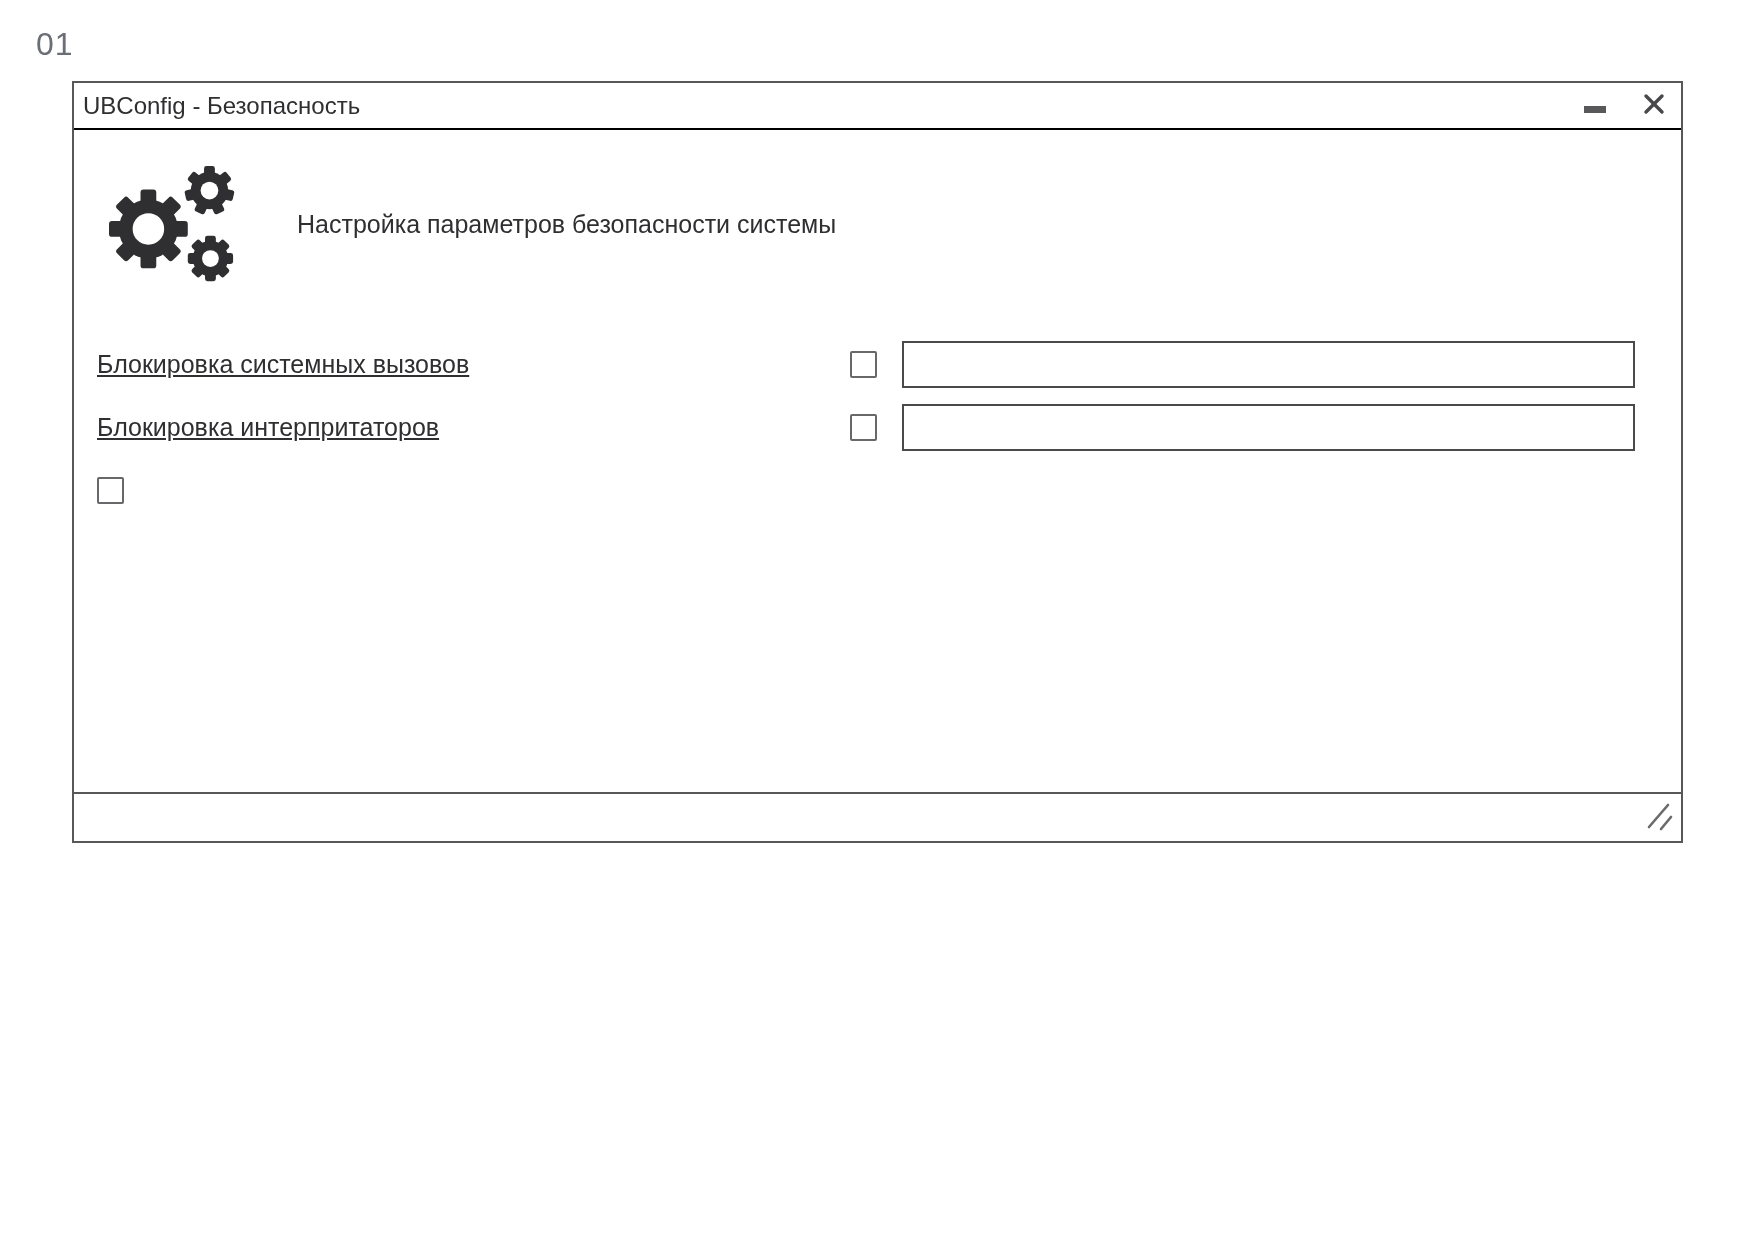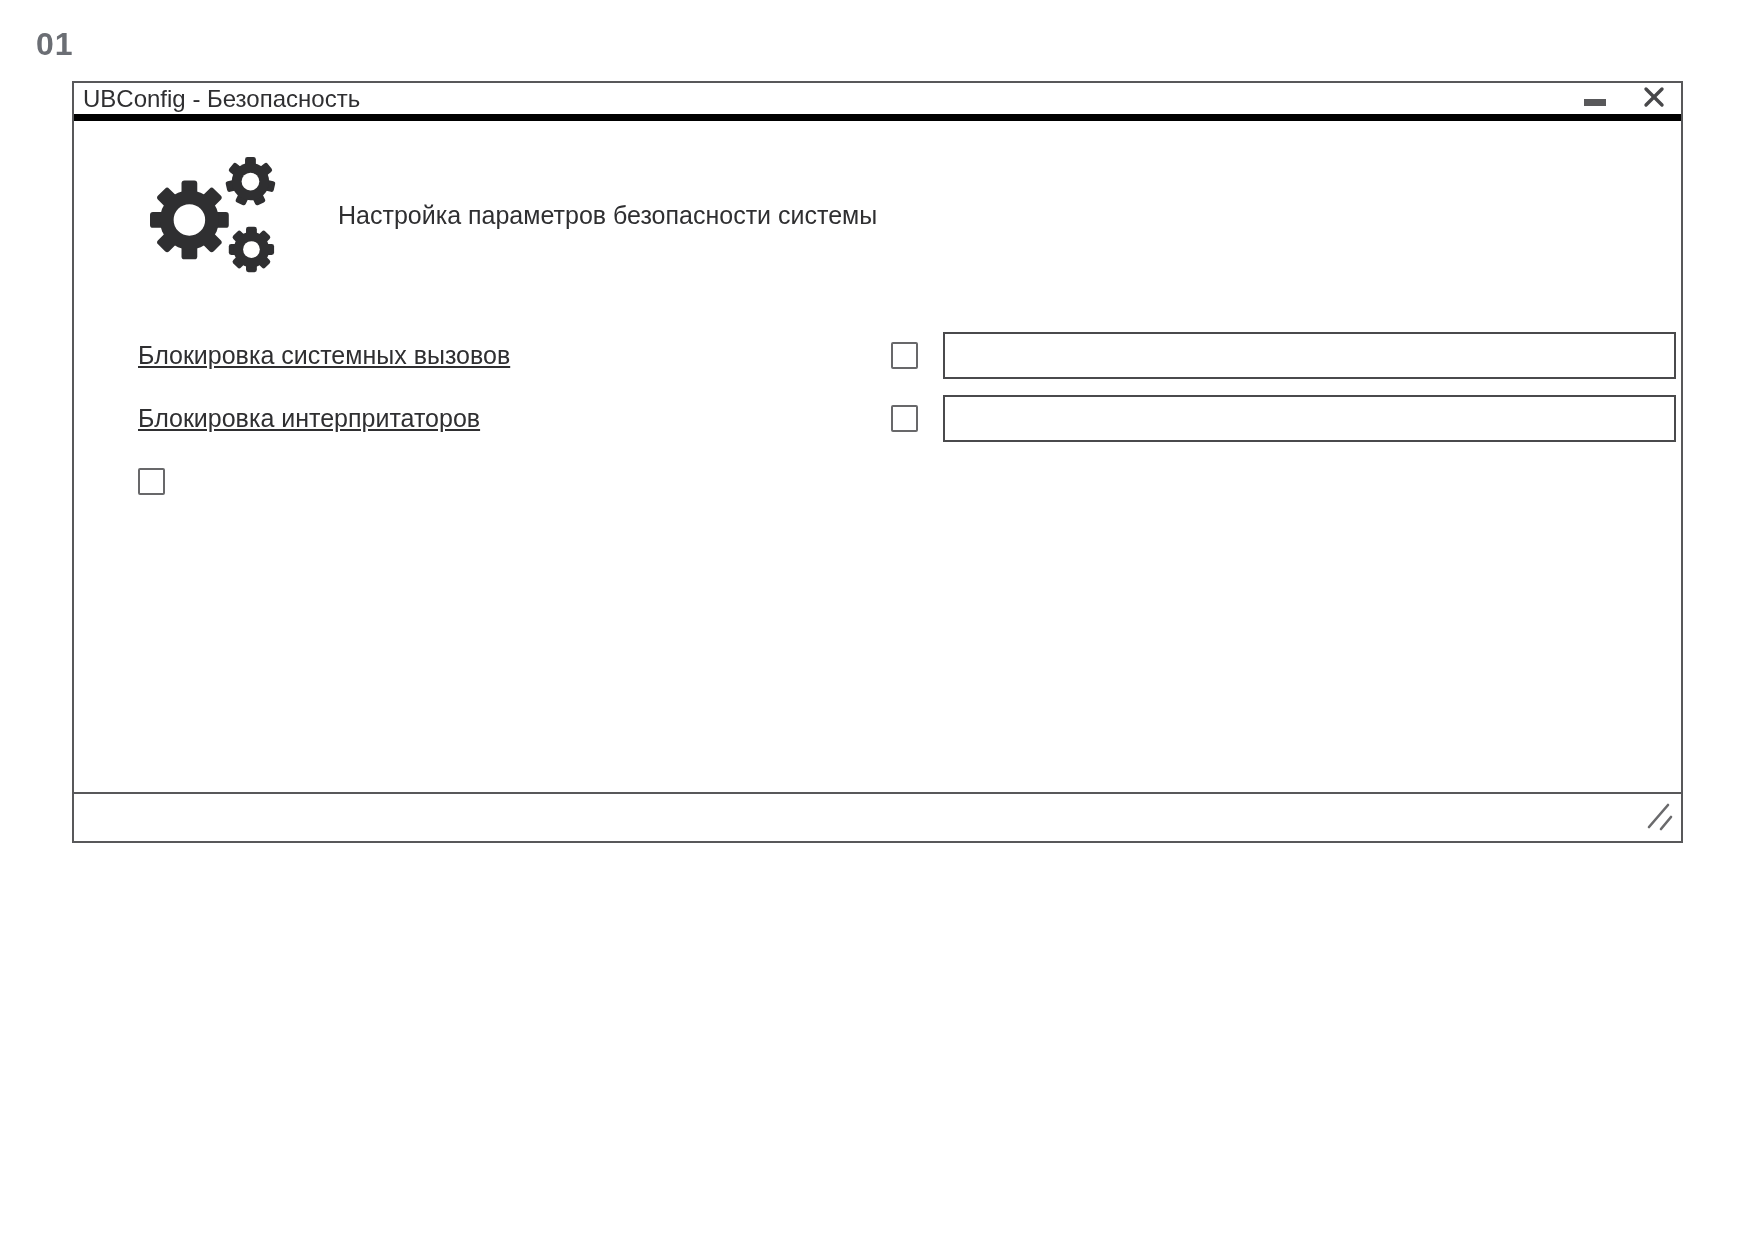--- a/index.html
+++ b/index.html
@@ -4,36 +4,36 @@
 <style>
   * { margin:0; padding:0; box-sizing:border-box; }
   html,body { background:#ffffff; }
   body {
     width:1753px; height:1240px; position:relative; overflow:hidden;
     font-family:"Liberation Sans", "DejaVu Sans", sans-serif;
     color:#2f2f31;
   }
   .page-number {
     position:absolute; left:36px; top:26px;
-    font-size:32px; font-weight:bold; color:#6b6e74; letter-spacing:1px;
+    font-size:32px; font-weight:normal; color:#6b6e74; letter-spacing:1px;
   }
   .window {
     position:absolute; left:72px; top:81px; width:1611px; height:762px;
     background:#ffffff; border:2px solid #58585a;
     display:flex; flex-direction:column;
   }
   .titlebar {
-    flex:none; height:38px; border-bottom:7px solid #000000;
+    flex:none; height:47px; border-bottom:2px solid #000000;
     display:flex; align-items:center; padding:0 15px 0 9px;justify-content:flex-end;
   }
   .titlebar-title { font-size:24px; color:#2f2f31; }
   .controls { margin-left:auto; display:flex; align-items:center; gap:36px; }
   .btn { background:none; border:none; cursor:pointer; display:flex; align-items:center; justify-content:center; padding:0; }
   .minimize-bar { width:22px; height:7px; background:#58585a; margin-top:8px; }
-  .content { flex:1; padding:32px 28px 0 64px; overflow:hidden; }
+  .content { flex:1; padding:32px 28px 0 23px; overflow:hidden; }
   .header-row { display:flex; align-items:center; margin-left:12px; margin-bottom:0; }
   .header-icon { width:130px; height:130px; flex:none; }
   .header-text { font-size:25px; color:#2f2f31; margin-left:58px; margin-top:-6px; }
   .rows { margin-top:49px; }
   .setting-row { display:flex; align-items:center; height:47px; margin-bottom:16px;text-decoration:underline; }
   .setting-label { flex:none; width:753px; font-size:25px; color:#2f2f31; }
   .checkbox {
     flex:none; width:27px; height:27px; border:2px solid #68686a;
     border-radius:2px; background:#fff; cursor:pointer;
   }

